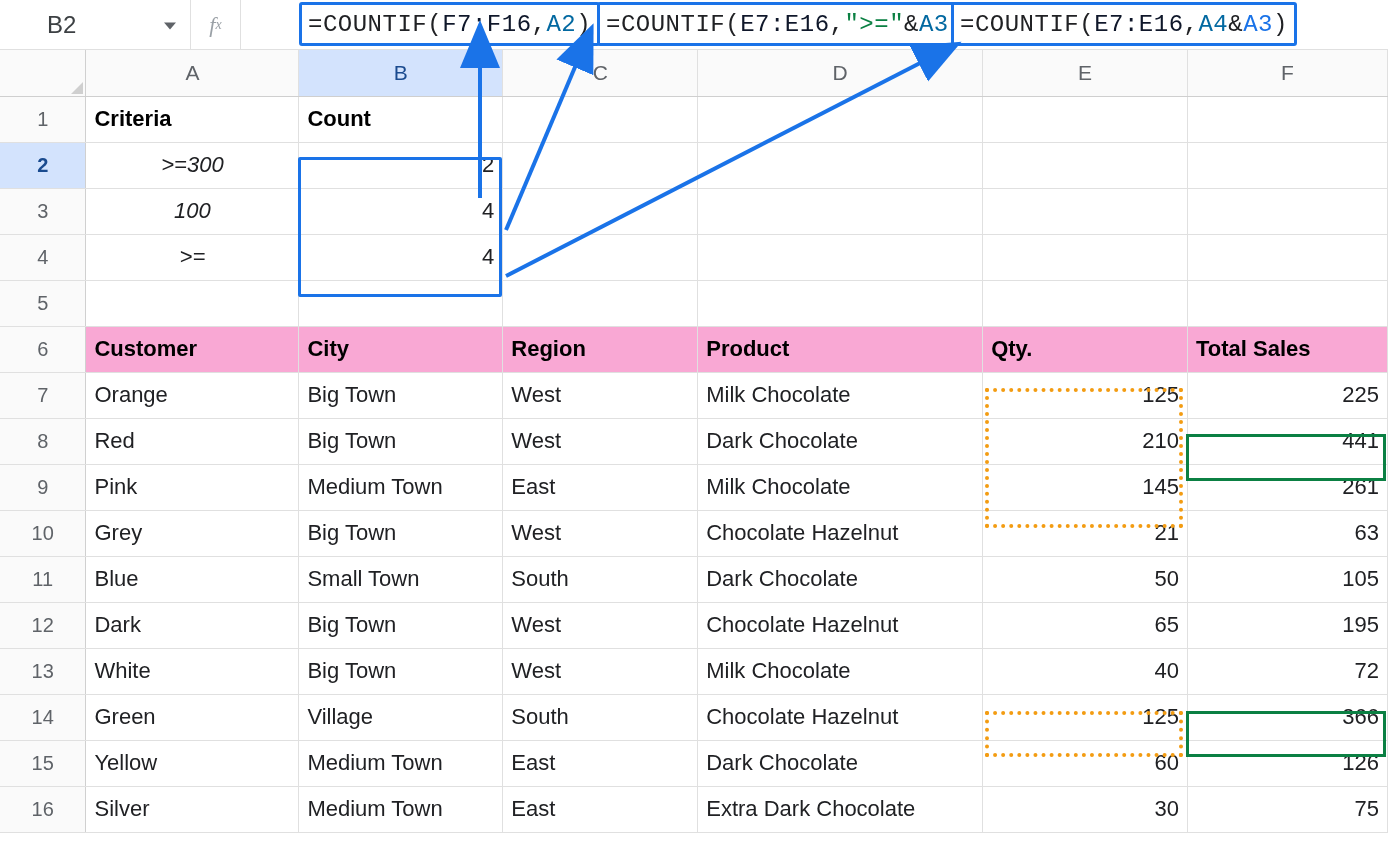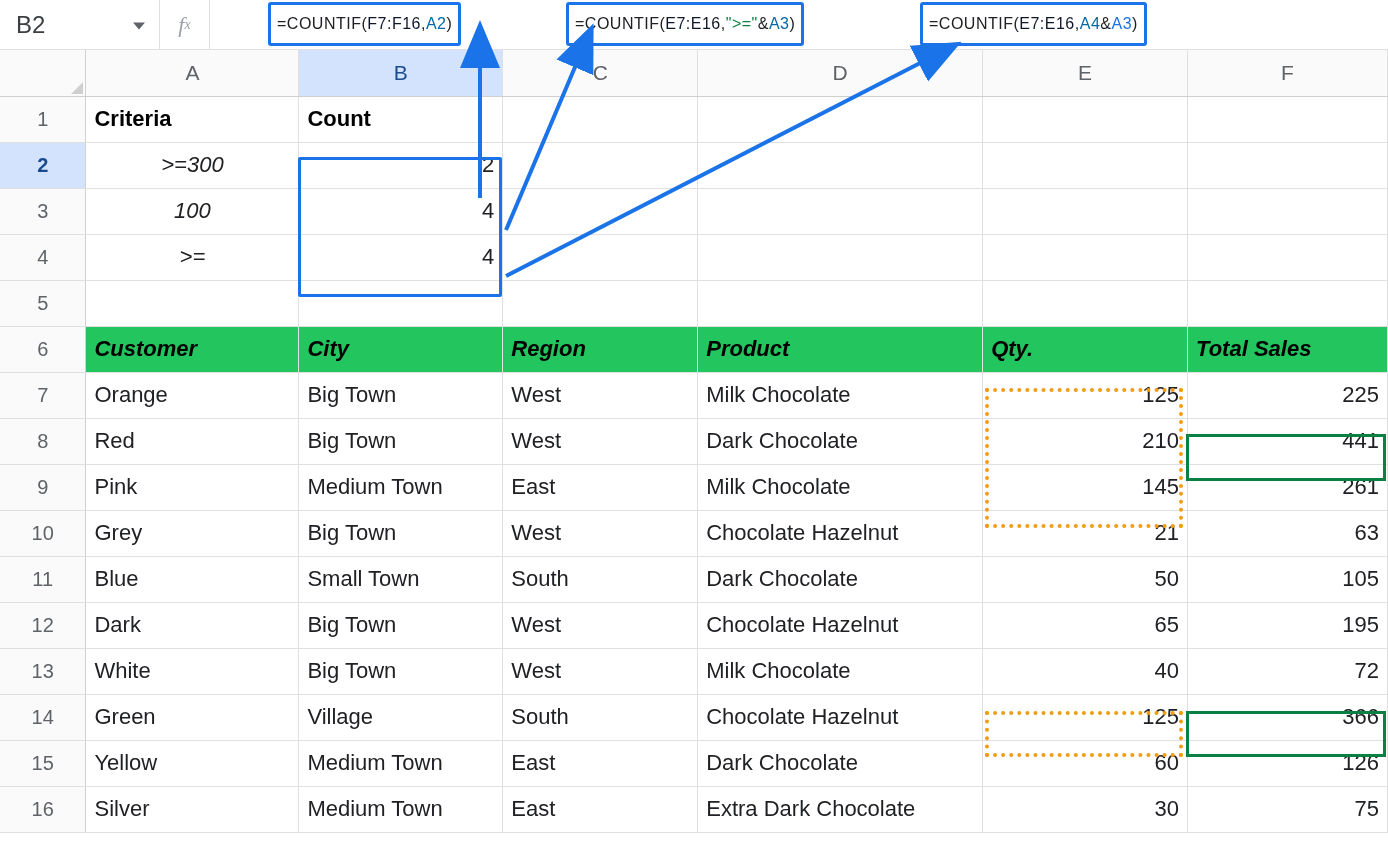--- a/index.html
+++ b/index.html
@@ -15,20 +15,21 @@
   
   .formula-bar {
     height: 50px;
     display: flex;
     align-items: stretch;
     border-bottom: 1px solid #e0e0e0;
     font-size: 24px;
     position: relative;
     z-index: 2;
     background: #fff;
+    padding-left: 31px;
   }
   .namebox {
     width: 160px;
     display: flex;
     align-items: center;
     padding-left: 16px;
     border-right: 1px solid #e0e0e0;
     position: relative;
     color: #3c4043;
   }
@@ -59,22 +60,22 @@
   }
   .formula-pill {
     position: absolute;
     top: 2px;
     display: flex;
     align-items: center;
     height: 44px;
     padding: 2px 6px;
     border: 3px solid #1a73e8;
     border-radius: 3px;
-    font-family: Liberation Sans, sans-serif;
-    font-size: 16px;
+    font-family: Liberation Mono, monospace;
+    font-size: 24px;
     letter-spacing: 0.5px;
     background: #fff;
     white-space: nowrap;
   }
   .tk-fn   { color: #202124; }
   .tk-r1   { color: #0f172a; } 
   .tk-r2   { color: #0369a1; } 
   .tk-r3   { color: #0b8043; } 
   .tk-r4   { color: #1a73e8; } 
   .tk-amp  { color: #202124; }
@@ -140,21 +141,21 @@
     height: 46px;
     border-right: 1px solid #e0e0e0;
     border-bottom: 1px solid #e0e0e0;
     padding: 0 8px;
     vertical-align: middle;
     overflow: hidden;
   }
   .bold { font-weight: 700; color:#000; }
   .center { text-align: center; font-style: italic; }
   .right { text-align: right; }
-  .hdrRow td.cell { background:#22c55e;font-style:italic; }
+  .hdrRow td.cell { background:#f9a8d4; }
 
   
   .overlay {
     position: absolute;
     left:0; top:0; right:0; bottom:0;
     pointer-events: none;
     z-index: 5;
   }
   .box {
     position: absolute;

